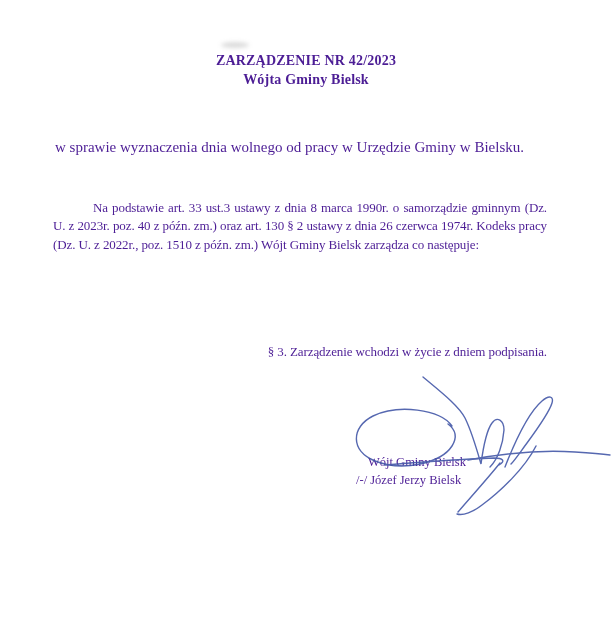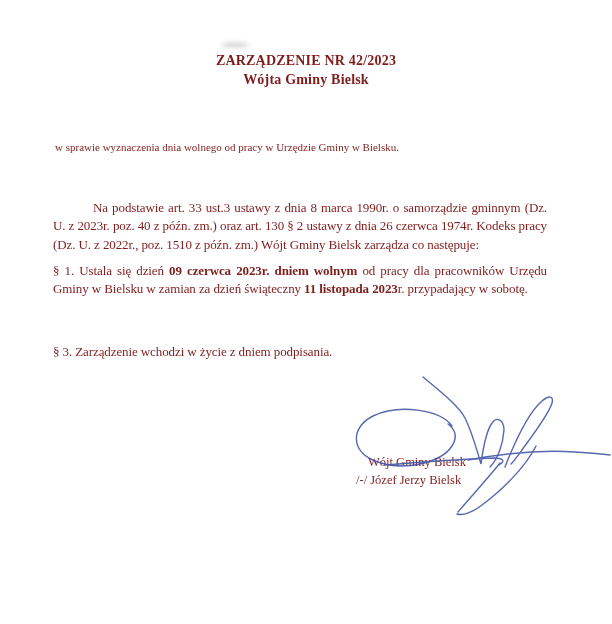--- a/index.html
+++ b/index.html
@@ -6,58 +6,58 @@
     margin: 0;
     padding: 0;
     background: #ffffff;
   }
   .page {
     position: relative;
     width: 612px;
     height: 624px;
     background: #ffffff;
     font-family: "Liberation Serif", serif;
-    color: #7f1d1d;
+    color: #4c1d95;
     overflow: hidden;
   }
   .doc-header {
     position: absolute;
     top: 51px;
     left: 0;
     right: 0;
     text-align: center;
     font-weight: bold;
     font-size: 14px;
     line-height: 19px;
     letter-spacing: 0.2px;
   }
   .subject {
     position: absolute;
     top: 138px;
     left: 55px;
     width: 500px;
-    font-size: 11px;
+    font-size: 15px;
     line-height: 18px;
   }
   .block {
     position: absolute;
     left: 53px;
     width: 494px;
     font-size: 13px;
     line-height: 18.4px;
     text-align: justify;
     letter-spacing: -0.1px;
   }
   .legal-basis {
     top: 199px;
     text-indent: 40px;
   }
   .sec1 { top: 262px; }
   .sec2 { top: 314px; text-align: left; }
-  .sec3 { top: 343px; text-align: left; }
+  .sec3 { top: 343px; text-align: right; }
   .bold { font-weight: bold; }
   .signature-text {
     position: absolute;
     top: 454px;
     left: 356px;
     font-size: 12.5px;
     line-height: 17.5px;
     white-space: nowrap;
   }
   .signature-text .sig-title { padding-left: 12px; }
@@ -89,21 +89,20 @@
 
   <div class="doc-header">
     <div>ZARZĄDZENIE NR 42/2023</div>
     <div>Wójta Gminy Bielsk</div>
   </div>
 
   <div class="subject">w sprawie wyznaczenia dnia wolnego od pracy w Urzędzie Gminy w Bielsku.</div>
 
   <div class="block legal-basis">Na podstawie art. 33 ust.3 ustawy z dnia 8 marca 1990r. o samorządzie gminnym (Dz. U. z 2023r. poz. 40 z późn. zm.) oraz art. 130 § 2 ustawy z dnia 26 czerwca 1974r. Kodeks pracy (Dz. U. z 2022r., poz. 1510 z późn. zm.) Wójt Gminy Bielsk zarządza co następuje:</div>
 
-  <div class="block sec1"><span>§ 1. Ustala się dzień </span><span class="bold">09 czerwca 2023r. dniem wolnym</span><span> od pracy dla pracowników Urzędu Gminy w Bielsku w zamian za dzień świąteczny </span><span class="bold">11 listopada 2023</span><span>r. przypadający w sobotę.</span></div>
 
 
   <div class="block sec3">§ 3. Zarządzenie wchodzi w życie z dniem podpisania.</div>
 
   <div class="signature-text">
     <div class="sig-title">Wójt Gminy Bielsk</div>
     <div>/-/ Józef Jerzy Bielsk</div>
   </div>
 
   <svg class="signature-svg" viewBox="340 372 272 150" xmlns="http://www.w3.org/2000/svg">

